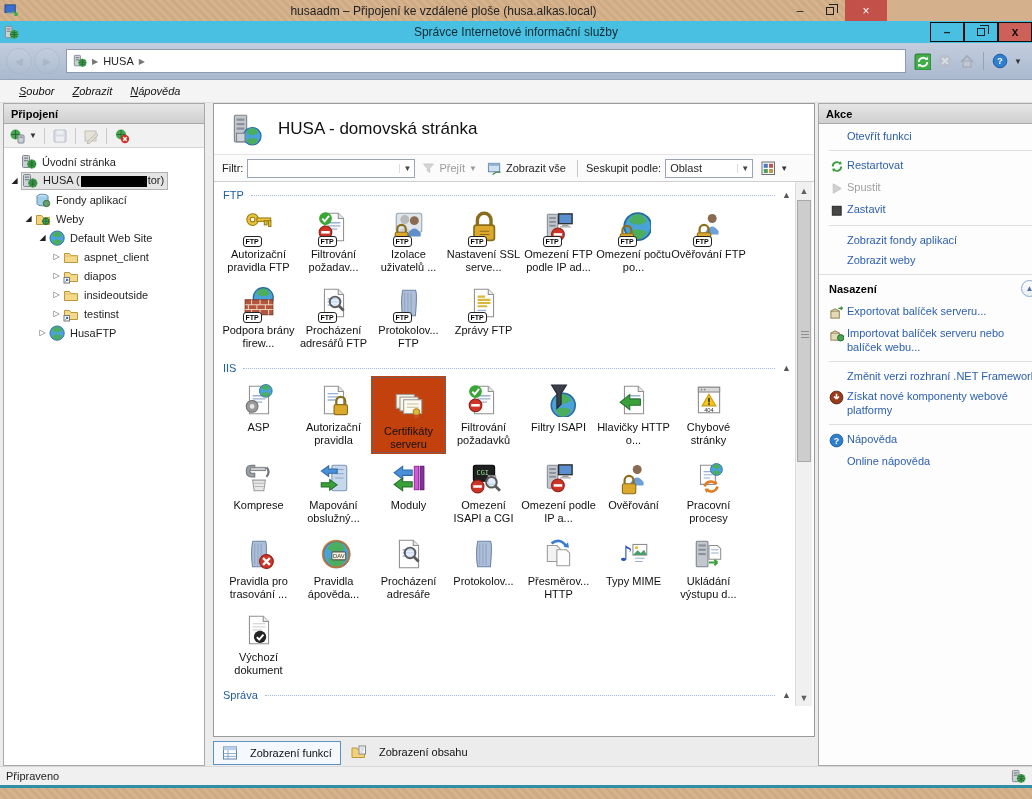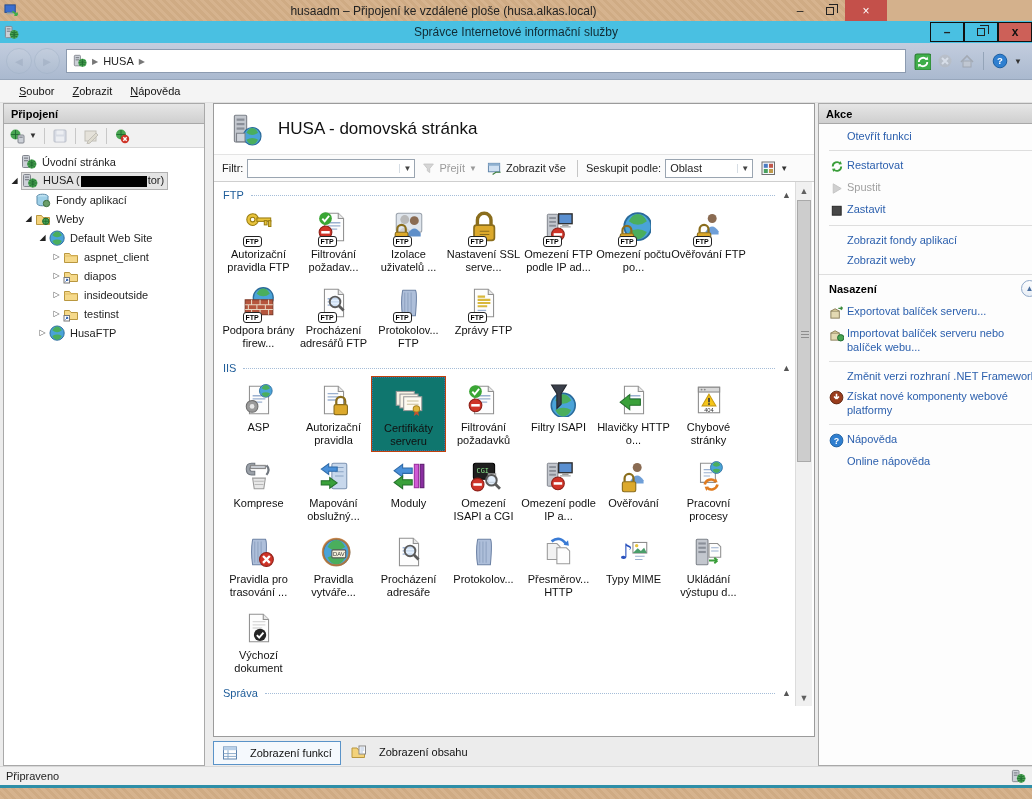--- a/index.html
+++ b/index.html
@@ -44,21 +44,21 @@
     display:flex; align-items:center; padding:0 6px; gap:5px; margin-right:8px; }
   .crumb-chev { color:#777; font-size:8px; }
   .crumb-label { font-size:11px; }
   .addr-icons { display:flex; align-items:center; gap:6px; padding-right:10px; }
   .addr-sep { width:1px; height:18px; background:#94a4b8; margin:0 2px; }
   .dim { opacity:.45; }
   .dd-arrow { font-size:8px; color:#333; }
 
   
   .menu-bar { position:absolute; left:0; top:80px; width:1032px; height:23px;
-    background:#f4f4f4; border-bottom:1px solid #e0e0e0; display:flex; align-items:center; padding-left:10px; }
+    background:#f4f4f4; border-bottom:1px solid #e0e0e0; display:flex; align-items:center; padding-left:10px;font-style:italic; }
   .menu-item { padding:3px 9px; font-size:11px; color:#111; }
 
   
   .main { position:absolute; left:0; top:103px; width:1032px; height:663px; background:#ececec; }
 
   
   .left-panel { position:absolute; left:3px; top:0; width:202px; height:663px;
     background:#fff; border:1px solid #a9a9a9; }
   .panel-hd { height:20px; background:linear-gradient(#e6e6e6,#cfcfcf);
     border-bottom:1px solid #a8a8a8; font-weight:bold; display:flex; align-items:center; padding-left:7px; color:#000; }
@@ -94,21 +94,21 @@
 
   .content { position:absolute; left:1px; top:78px; right:1px; bottom:30px; background:#fff; overflow:hidden; }
   .content-inner { position:absolute; left:6px; top:0; right:18px; bottom:0; overflow:hidden; }
   .sec-hd { display:flex; align-items:center; margin:7px 2px 2px 2px; color:#1e5c99; font-size:11px; }
   .sec-rule { flex:1; border-top:1px dotted #a5bdd8; margin:0 7px; height:0; }
   .sec-chev { color:#555; font-size:9px; margin-right:2px; }
   .feat-row { display:flex; align-items:flex-start; }
   .tile { width:75px; padding-top:7px; text-align:center; min-height:76px; }
   .tile .ic { width:34px; height:34px; margin:0 auto; position:relative; }
   .tile .lbl { margin-top:4px; font-size:11px; line-height:12.5px; color:#111; }
-  .tile.selected { background:#0f766e; outline:1px dotted #3c6ea5; outline-offset:-2px; border:1px solid #c2410c; }
+  .tile.selected { background:#c2410c; outline:1px dotted #3c6ea5; outline-offset:-2px; border:4px solid #c2410c; }
   .ftp-badge { position:absolute; left:1px; bottom:-3px; background:#fff; border:1px solid #222;
     border-radius:3px; font-size:7px; font-weight:bold; line-height:9px; padding:0 2px; color:#000; }
   .partial-row { height:36px; overflow:hidden; }
 
   
   .vscroll { position:absolute; right:1px; top:0; bottom:0; width:17px; background:#f0f0f0; border-left:1px solid #dcdcdc; }
   .vs-btn { position:absolute; left:0; width:16px; height:17px; background:#f0f0f0; color:#606060;
     display:flex; align-items:center; justify-content:center; font-size:9px; }
   .vs-up { top:0; } .vs-down { bottom:0; }
   .vs-thumb { position:absolute; left:1px; width:14px; top:18px; height:262px; background:#cdcdcd;
@@ -871,21 +871,21 @@
                   <svg width="34" height="34" viewBox="0 0 32 32">
                     <g transform="translate(5,3) scale(1.65)">
                       <circle cx="8" cy="8" r="7.5" fill="#4aa3d8" stroke="#2a6a9a"></circle>
                       <path d="M3 5 q5 4 10 0 q-2 -4 -5 -4 t-5 4 M3 11 q5 -3 10 0 q-2 4 -5 4 t-5 -4" fill="#4aaf50" opacity=".9"></path>
                     </g>
                     <circle cx="18" cy="16" r="12.5" fill="none" stroke="#e07b1f" stroke-width="2" opacity=".7"></circle>
                     <rect x="14" y="14" width="13" height="7.5" rx="1" fill="#f6f1dc" stroke="#5a5a5a"></rect>
                     <text x="20.5" y="19.8" font-size="5.5" text-anchor="middle" fill="#333" font-family="Liberation Sans,sans-serif">DAV</text>
                   </svg>
                 </div>
-                <div class="lbl">Pravidla vytváře...</div>
+                <div class="lbl">Pravidla ápověda...</div>
               </div>
               <div class="tile">
                 <div class="ic icon">
                   <svg width="34" height="34" viewBox="0 0 32 32">
                     <path d="M7 3 h13 l5 5 v21 h-18 z" fill="#fdfdfd" stroke="#909090"></path>
                     <path d="M20 3 v5 h5" fill="#e8e8e8" stroke="#909090"></path>
                     <path d="M10 12 h12 M10 15 h12 M10 18 h9" stroke="#9ab0d0" stroke-width="1.2"></path>
                     <g transform="translate(11,9)">
                       <circle cx="6" cy="6" r="5" fill="#d8eafc" fill-opacity=".7" stroke="#5a5a5a" stroke-width="1.8"></circle>
                       <line x1="9.6" y1="9.6" x2="14" y2="14" stroke="#5a5a5a" stroke-width="2.6"></line>

